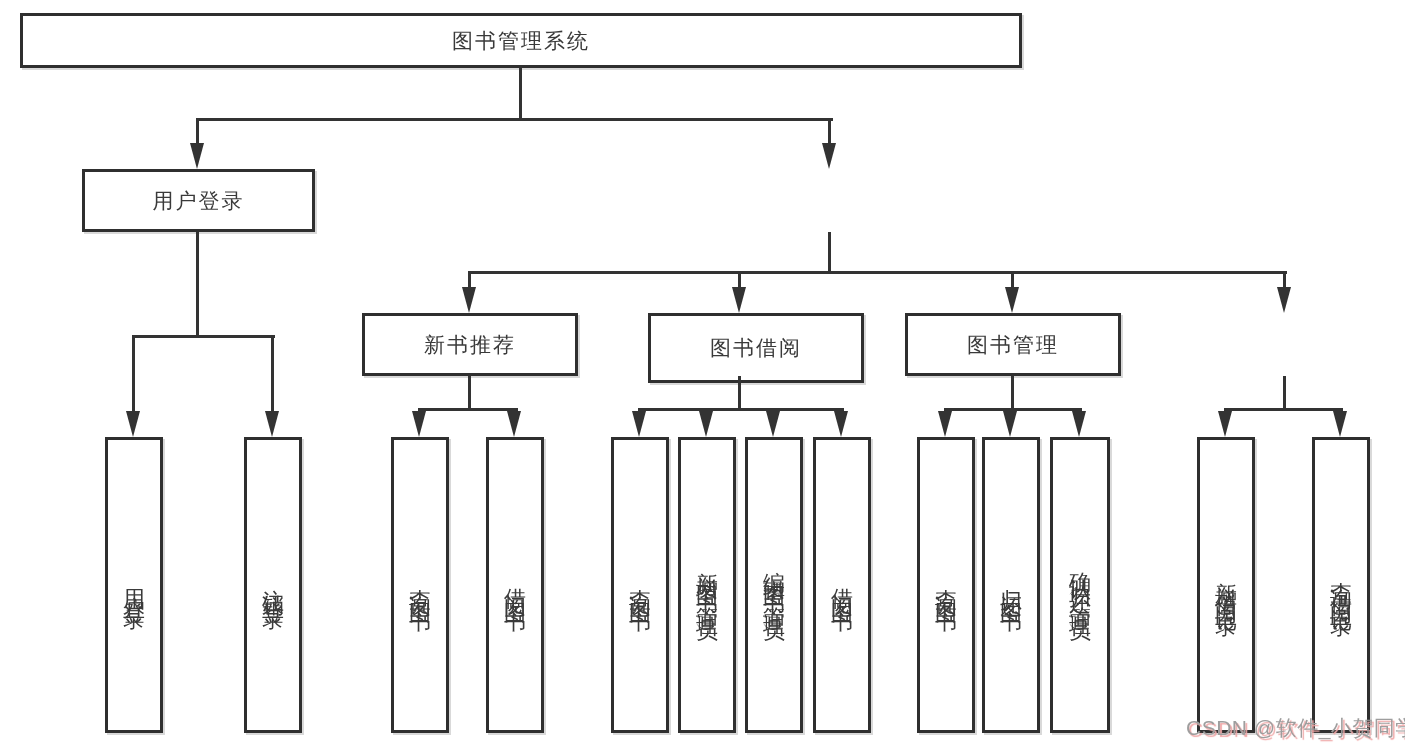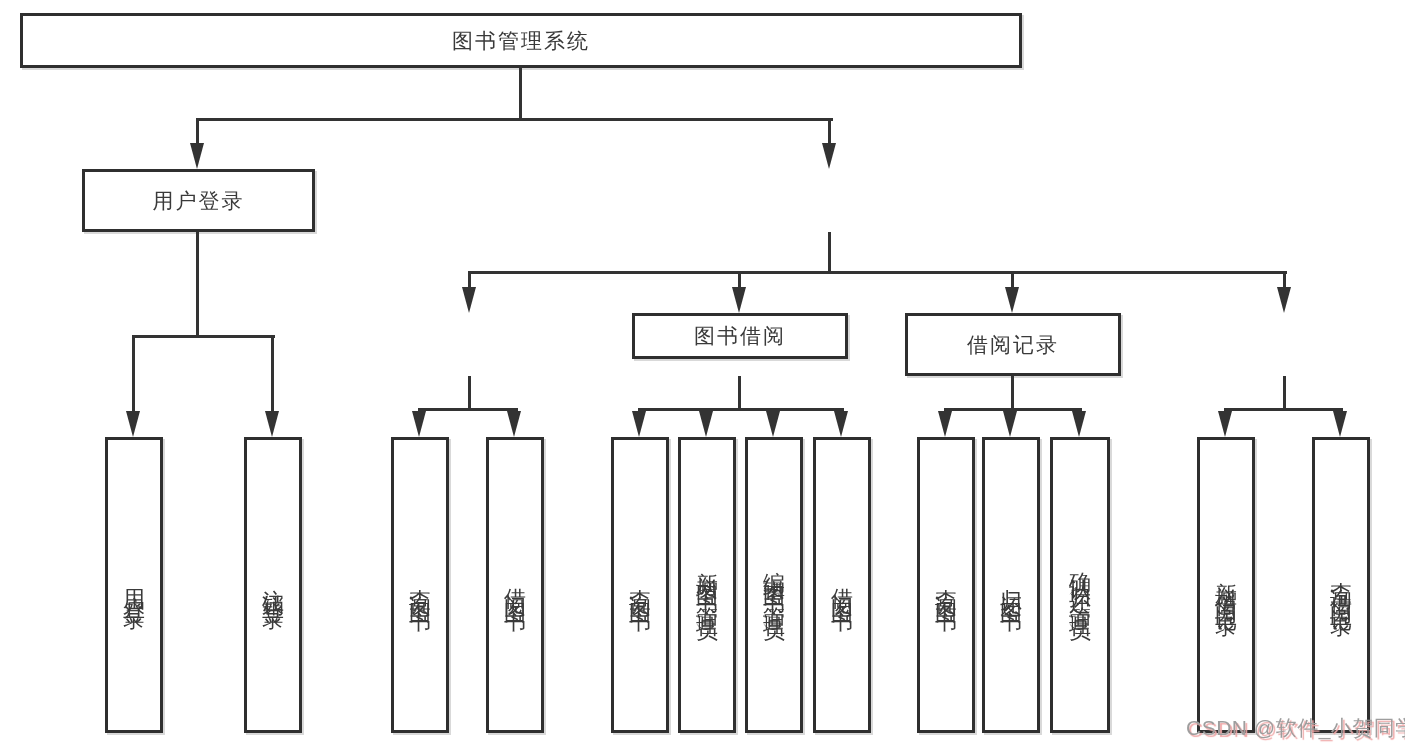--- a/index.html
+++ b/index.html
@@ -55,25 +55,28 @@
   <div class="drop" style="left:132px;top:335px;height:76px"></div>
   <div class="drop" style="left:271px;top:335px;height:76px"></div>
 
   <div class="vline" style="left:828px;top:232px;height:42px"></div>
   <div class="hline" style="left:468px;top:271px;width:819px"></div>
   <div class="drop" style="left:468px;top:271px;height:16px"></div>
   <div class="drop" style="left:738px;top:271px;height:16px"></div>
   <div class="drop" style="left:1011px;top:271px;height:16px"></div>
   <div class="drop" style="left:1283px;top:271px;height:16px"></div>
 
-  <div class="node h" style="left:632px;top:313px;width:216px;height:46px">
+  <div class="node h" style="left:362px;top:313px;width:216px;height:63px">
+    <span>新书推荐</span>
+  </div>
+  <div class="node h" style="left:648px;top:313px;width:216px;height:70px">
     <span>图书借阅</span>
   </div>
   <div class="node h" style="left:905px;top:313px;width:216px;height:63px">
-    <span>借阅记录</span>
+    <span>图书管理</span>
   </div>
 
   <div class="vline" style="left:468px;top:376px;height:35px"></div>
   <div class="hline" style="left:418px;top:408px;width:100px"></div>
   <div class="drop" style="left:418px;top:408px;height:3px"></div>
   <div class="drop" style="left:513px;top:408px;height:3px"></div>
 
   <div class="vline" style="left:738px;top:376px;height:35px"></div>
   <div class="hline" style="left:638px;top:408px;width:206px"></div>
   <div class="drop" style="left:638px;top:408px;height:3px"></div>

